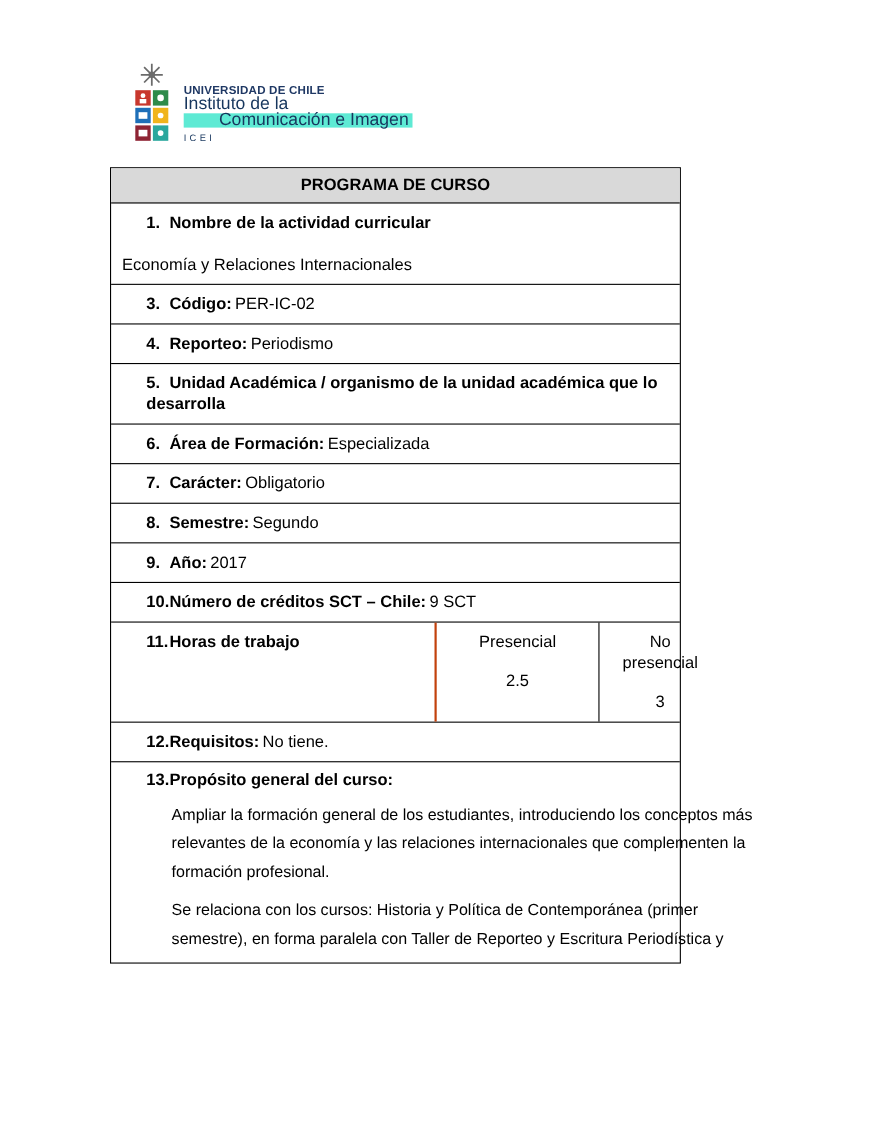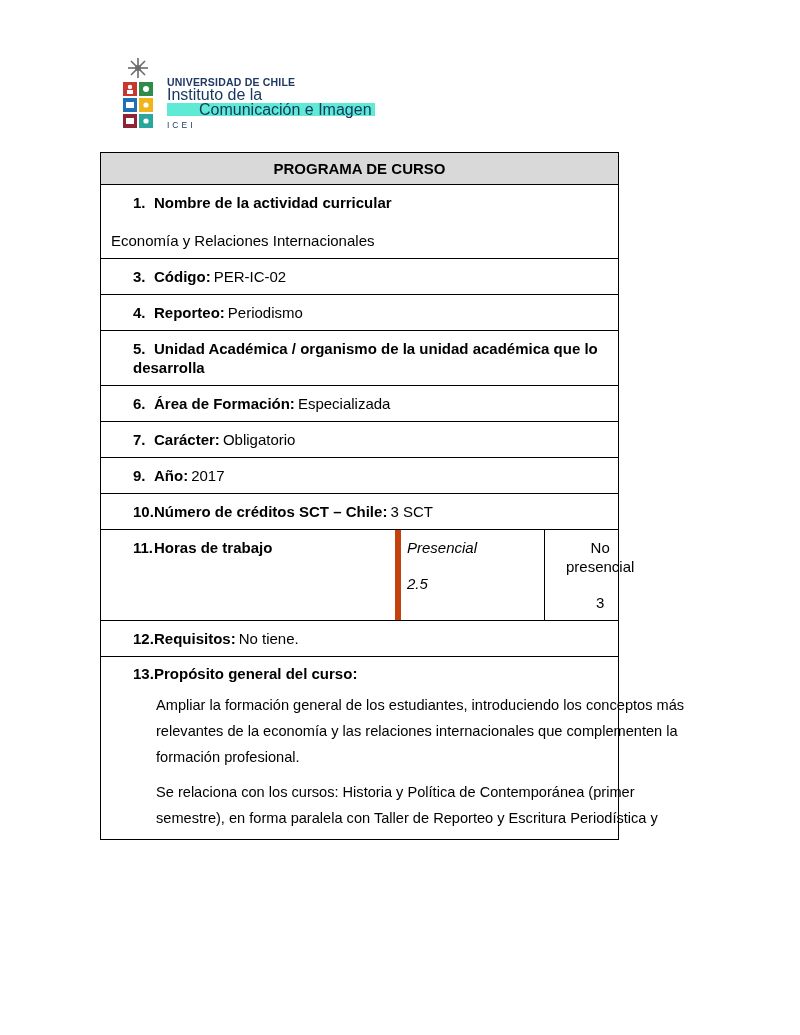--- a/index.html
+++ b/index.html
@@ -33,21 +33,21 @@
     background: #d9d9d9; text-align: center; font-weight: bold; padding: 6px 10px;
   }
   .item { margin-left: 22px; font-weight: bold; }
   .num  { display: inline-block; min-width: 21px; font-weight: bold; }
   .inline-val { font-weight: normal; margin-left: 3px; }
   .val  { font-weight: normal; margin-top: 19px; }
 
   
   .row.cols { display: flex; padding: 0; }
   .row.cols .c1 { flex: 0 0 294px; padding: 8px 10px; }
-  .row.cols .c2 { flex: 0 0 149px; border-left: 6px solid #c2410c; text-align: left; padding: 8px 6px; font-style: italic; }
+  .row.cols .c2 { flex: 0 0 149px; border-left: 2px solid #c2410c; text-align: center; padding: 8px 6px; }
   .row.cols .c3 { flex: 1 1 auto;  border-left: 1px solid #000; text-align: center; padding: 8px 21px; }
   .col-head { font-weight: normal; }
   .col-val  { margin-top: 17px; font-weight: normal; }
 
   
   .row.purpose { padding: 7px 10px 8px 10px; }
   .para {
     font-weight: normal;
     margin: 9px 0 0 45px;
     width: 533px;
@@ -126,30 +126,35 @@
       <span class="num">6.</span><span>Área de Formación:</span><span class="inline-val">Especializada</span>
     </div>
   </div>
 
   <div class="row">
     <div class="item">
       <span class="num">7.</span><span>Carácter:</span><span class="inline-val">Obligatorio</span>
     </div>
   </div>
 
+  <div class="row">
+    <div class="item">
+      <span class="num">8.</span><span>Semestre:</span><span class="inline-val">Segundo</span>
+    </div>
+  </div>
 
   <div class="row">
     <div class="item">
       <span class="num">9.</span><span>Año:</span><span class="inline-val">2017</span>
     </div>
   </div>
 
   <div class="row">
     <div class="item">
-      <span class="num">10.</span><span>Número de créditos SCT – Chile:</span><span class="inline-val">3 SCT</span>
+      <span class="num">10.</span><span>Número de créditos SCT – Chile:</span><span class="inline-val">9 SCT</span>
     </div>
   </div>
 
   <div class="row cols">
     <div class="c1">
       <div class="item">
         <span class="num">11.</span><span>Horas de trabajo</span>
       </div>
     </div>
     <div class="c2">

